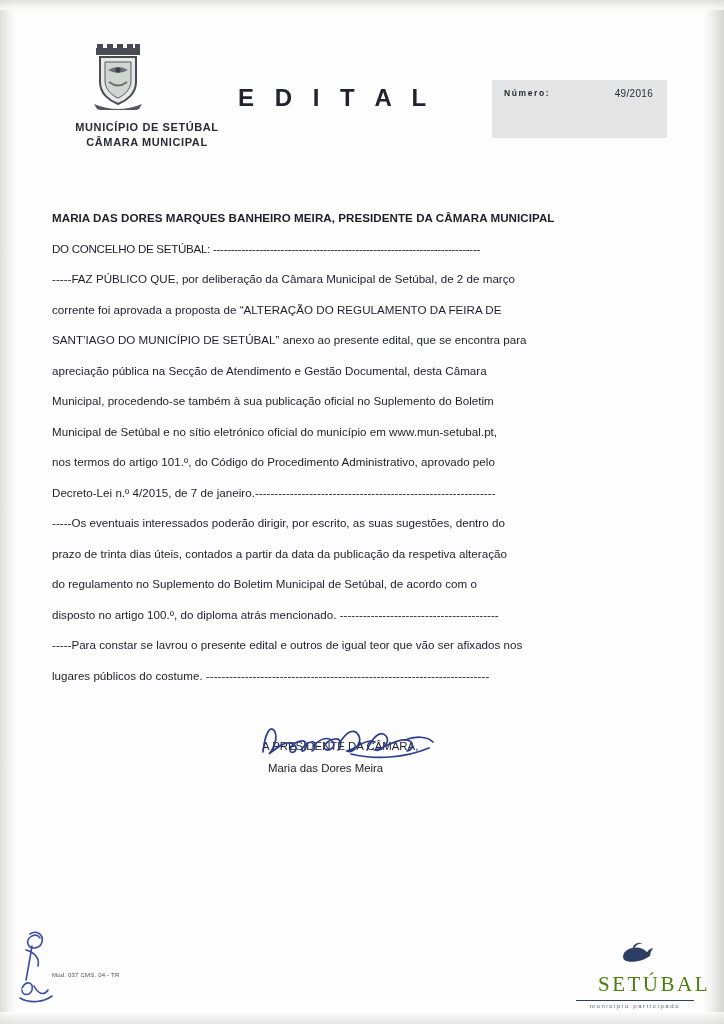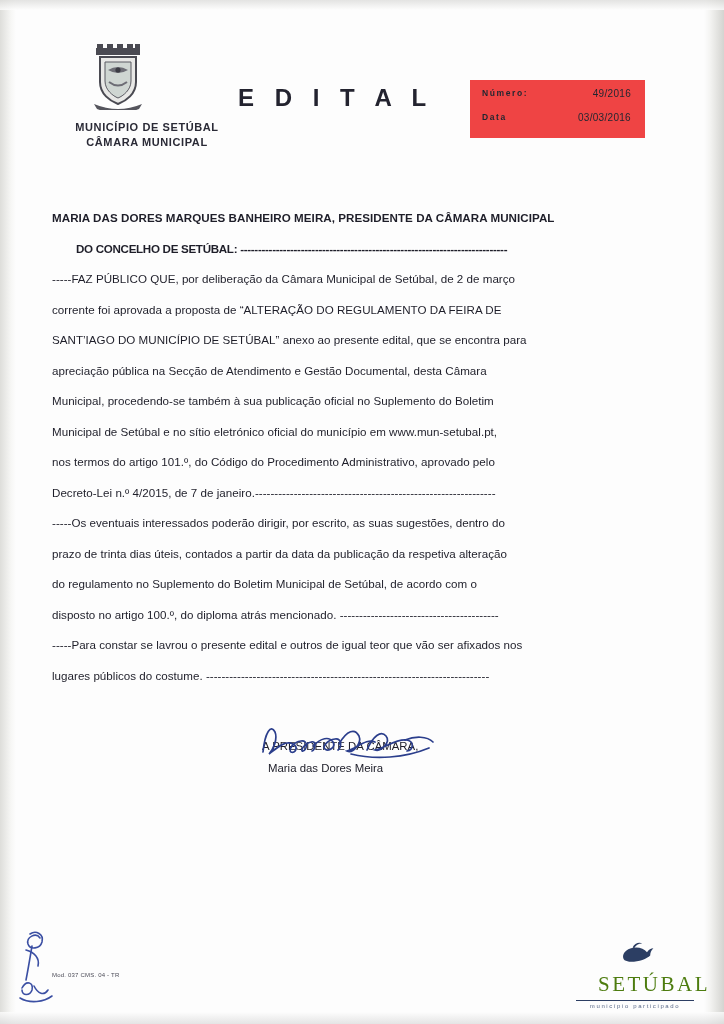--- a/index.html
+++ b/index.html
@@ -75,25 +75,25 @@
     left: 238px;
     top: 84px;
     font-size: 24px;
     font-weight: bold;
     letter-spacing: 7px;
     color: #23232f;
   }
 
   .numbox {
     position: absolute;
-    left: 470px;
+    left: 492px;
     top: 80px;
     width: 175px;
     height: 58px;
-    background: #ef4444;
+    background: #e5e5e5;
     border: 0;
   }
   .numbox .row {
     position: absolute;
     left: 0; right: 0;
     height: 22px;
     font-size: 9px;
     color: #1f2630;
   }
   .numbox .row.r1 { top: 8px; }
@@ -242,29 +242,25 @@
     <div>CÂMARA MUNICIPAL</div>
   </div>
 
   <div class="edital-title">E D I T A L</div>
 
   <div class="numbox">
     <div class="row r1">
       <span class="lbl">Número:</span>
       <span class="val">49/2016</span>
     </div>
-    <div class="row r2">
-      <span class="lbl">Data</span>
-      <span class="val">03/03/2016</span>
-    </div>
   </div>
 
   <div class="body">
     <div class="line" style="font-weight:bold;">MARIA DAS DORES MARQUES BANHEIRO MEIRA, PRESIDENTE DA CÂMARA MUNICIPAL</div>
-    <div class="line dashes" style="font-weight:bold;margin-left:24px;">DO CONCELHO DE SETÚBAL: ---------------------------------------------------------------------------</div>
+    <div class="line dashes" style="font-weight:normal;">DO CONCELHO DE SETÚBAL: ---------------------------------------------------------------------------</div>
     <div class="line just">-----FAZ PÚBLICO QUE, por deliberação da Câmara Municipal de Setúbal, de 2 de março</div>
     <div class="line just">corrente foi aprovada a proposta de “ALTERAÇÃO DO REGULAMENTO DA FEIRA DE</div>
     <div class="line just">SANT’IAGO DO MUNICÍPIO DE SETÚBAL” anexo ao presente edital, que se encontra para</div>
     <div class="line just">apreciação pública na Secção de Atendimento e Gestão Documental, desta Câmara</div>
     <div class="line just">Municipal, procedendo-se também à sua publicação oficial no Suplemento do Boletim</div>
     <div class="line just">Municipal de Setúbal e no sítio eletrónico oficial do município em www.mun-setubal.pt,</div>
     <div class="line just">nos termos do artigo 101.º, do Código do Procedimento Administrativo, aprovado pelo</div>
     <div class="line just dashes">Decreto-Lei n.º 4/2015, de 7 de janeiro.--------------------------------------------------------------</div>
     <div class="line just">-----Os eventuais interessados poderão dirigir, por escrito, as suas sugestões, dentro do</div>
     <div class="line just">prazo de trinta dias úteis, contados a partir da data da publicação da respetiva alteração</div>

